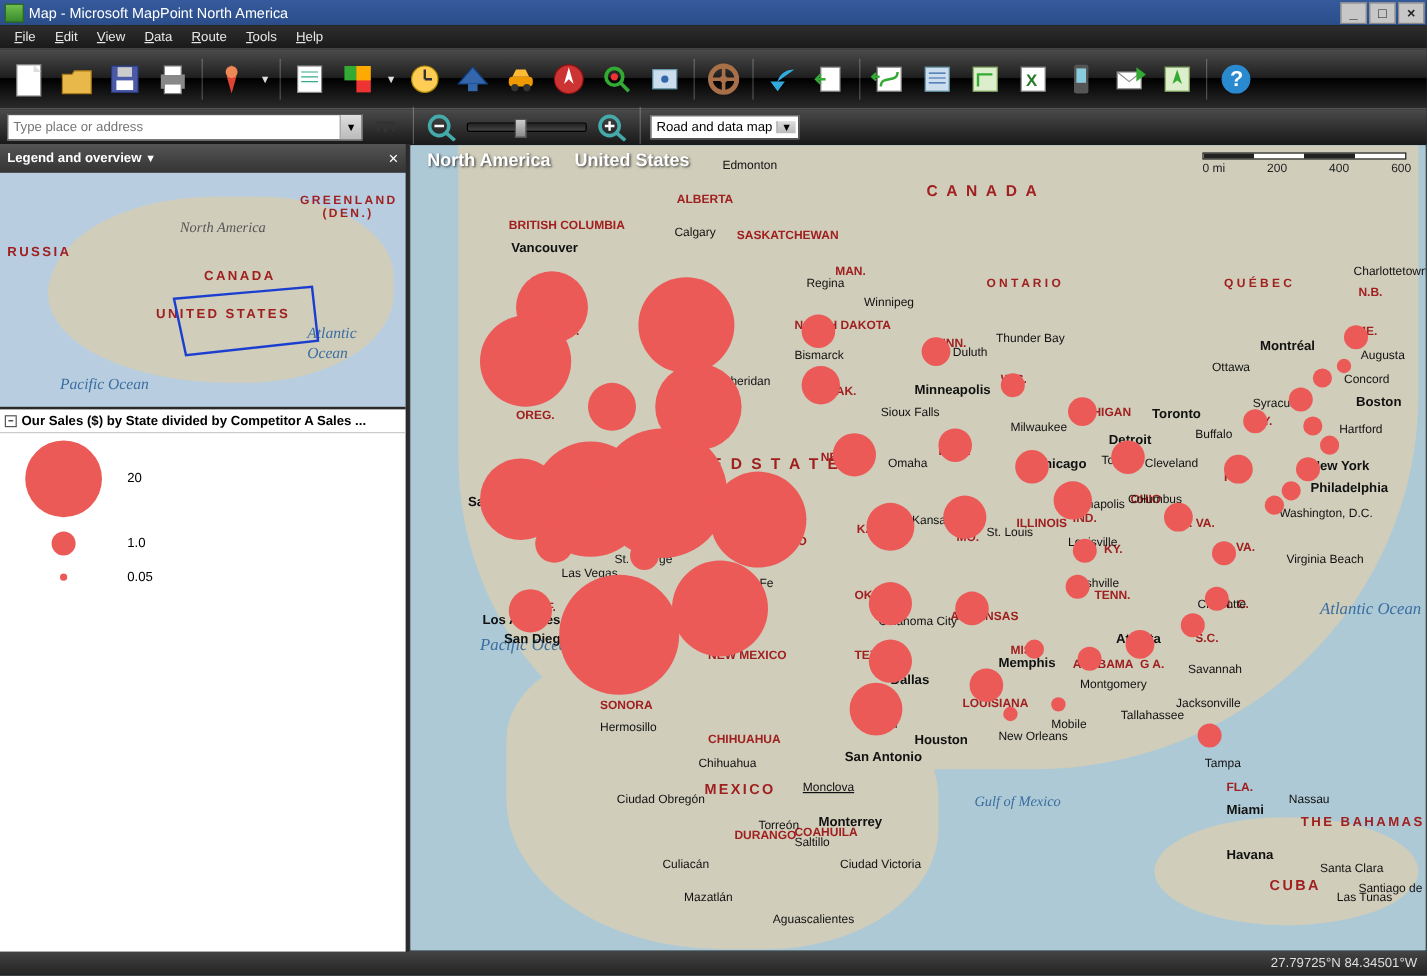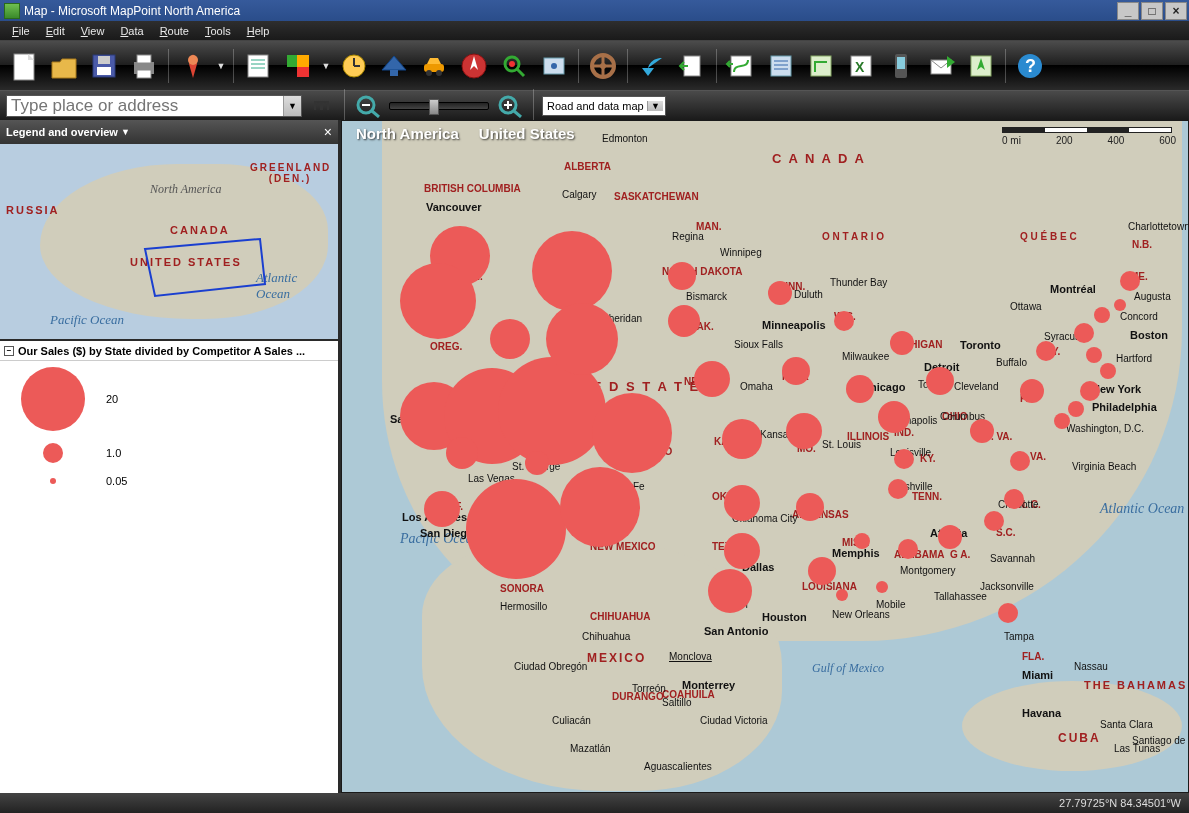--- a/index.html
+++ b/index.html
@@ -19,21 +19,21 @@
   
   .toolbar { height: 49px; background: linear-gradient(#4c4c4c 0%, #1f1f1f 48%, #000 50%, #2a2a2a 100%); display: flex; align-items: center; padding: 4px 6px; gap: 4px; }
   .tbtn { width: 36px; height: 36px; display: flex; align-items: center; justify-content: center; border-radius: 3px; cursor: pointer; }
   .tsep { width: 1px; height: 34px; background: rgba(255,255,255,0.25); margin: 0 2px; }
   .dd { width: 12px; display:flex; align-items:center; justify-content:center; color:#ddd; font-size:9px; cursor:pointer;}
   svg { display:block; }
 
   
   .searchbar { height: 30px; background: linear-gradient(#4a4a4a,#1a1a1a); display: flex; align-items: center; padding: 3px 6px; gap: 6px; border-top:1px solid #555;}
   .addr { flex: 0 0 296px; height: 22px; background: #fff; border: 1px solid #555; display:flex; align-items:center;}
-  .addr input { flex:1; border:none; padding: 3px 4px; font-size: 17px; outline:none; background:transparent; color:#444;}
+  .addr input { flex:1; border:none; padding: 3px 4px; font-size: 11px; outline:none; background:transparent; color:#444;}
   .addr .combo-dd { width: 18px; height: 20px; background:linear-gradient(#ddd,#bbb); border-left:1px solid #999; display:flex;align-items:center;justify-content:center;font-size:9px;cursor:pointer;}
   .zoomslider { width: 100px; height: 8px; background: linear-gradient(#222,#444); border:1px solid #000; border-radius:2px; position:relative;}
   .zoomslider .thumb{position:absolute;left:40%;top:-4px;width:10px;height:16px;background:linear-gradient(#ccc,#888);border:1px solid #555;cursor:pointer;}
   .maptype { width:124px; height:20px; background:#fff; border:1px solid #555; display:flex; align-items:center; padding:0 2px 0 4px; font-size:11px;}
   .maptype .combo-dd{margin-left:auto;width:16px;text-align:center;background:linear-gradient(#ddd,#bbb);border-left:1px solid #999;cursor:pointer;font-size:9px;}
 
   
   .work { display:flex; height: 673px; background:#2a2a2a;}
   .side { width: 341px; display:flex; flex-direction:column; background:#3a3a3a; border-right:3px solid #2a2a2a;}
   .side-head { height:24px; background:linear-gradient(#555,#333); color:#fff; font-weight:bold; display:flex; align-items:center; padding:0 6px; font-size:11px;}
@@ -433,21 +433,21 @@
         <div class="city-lbl sm" style="left: 778px; top: 190px;">Concord</div>
         <div class="city-lbl" style="left: 788px; top: 208px;">Boston</div>
         <div class="city-lbl sm" style="left: 774px; top: 232px;">Hartford</div>
         <div class="city-lbl" style="left: 750px; top: 262px;">New York</div>
         <div class="city-lbl" style="left: 750px; top: 280px;">Philadelphia</div>
         <div class="city-lbl sm" style="left: 724px; top: 302px;">Washington, D.C.</div>
         <div class="city-lbl sm" style="left: 730px; top: 340px;">Virginia Beach</div>
         <div class="city-lbl" style="left: 100px; top: 108px;">Seattle</div>
         <div class="city-lbl sm" style="left: 75px; top: 150px;">Portland</div>
         <div class="city-lbl sm" style="left: 208px; top: 160px;">Helena</div>
-        <div class="city-lbl sm" style="left: 344px; top: 170px;">Bismarck</div>
+        <div class="city-lbl sm" style="left: 320px; top: 170px;">Bismarck</div>
         <div class="city-lbl sm" style="left: 452px; top: 168px;">Duluth</div>
         <div class="city-lbl" style="left: 420px; top: 198px;">Minneapolis</div>
         <div class="city-lbl sm" style="left: 500px; top: 230px;">Milwaukee</div>
         <div class="city-lbl" style="left: 520px; top: 260px;">Chicago</div>
         <div class="city-lbl" style="left: 582px; top: 240px;">Detroit</div>
         <div class="city-lbl sm" style="left: 612px; top: 260px;">Cleveland</div>
         <div class="city-lbl sm" style="left: 654px; top: 236px;">Buffalo</div>
         <div class="city-lbl sm" style="left: 702px; top: 210px;">Syracuse</div>
         <div class="city-lbl sm" style="left: 576px; top: 258px;">Toledo</div>
         <div class="city-lbl sm" style="left: 75px; top: 268px;">Reno</div>

